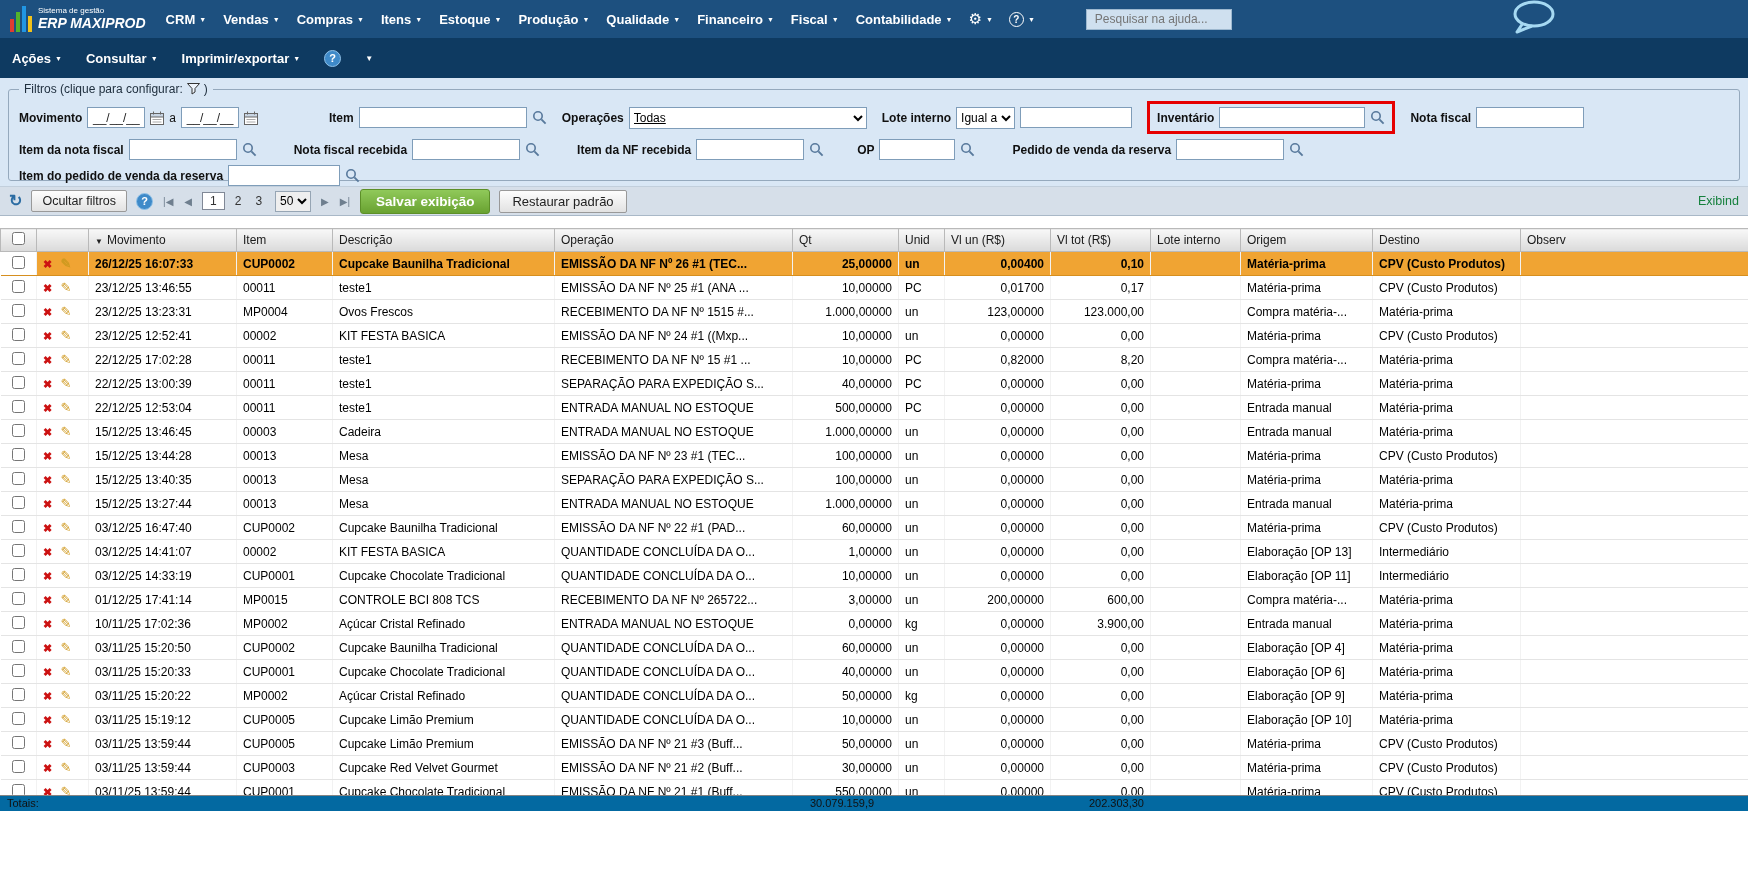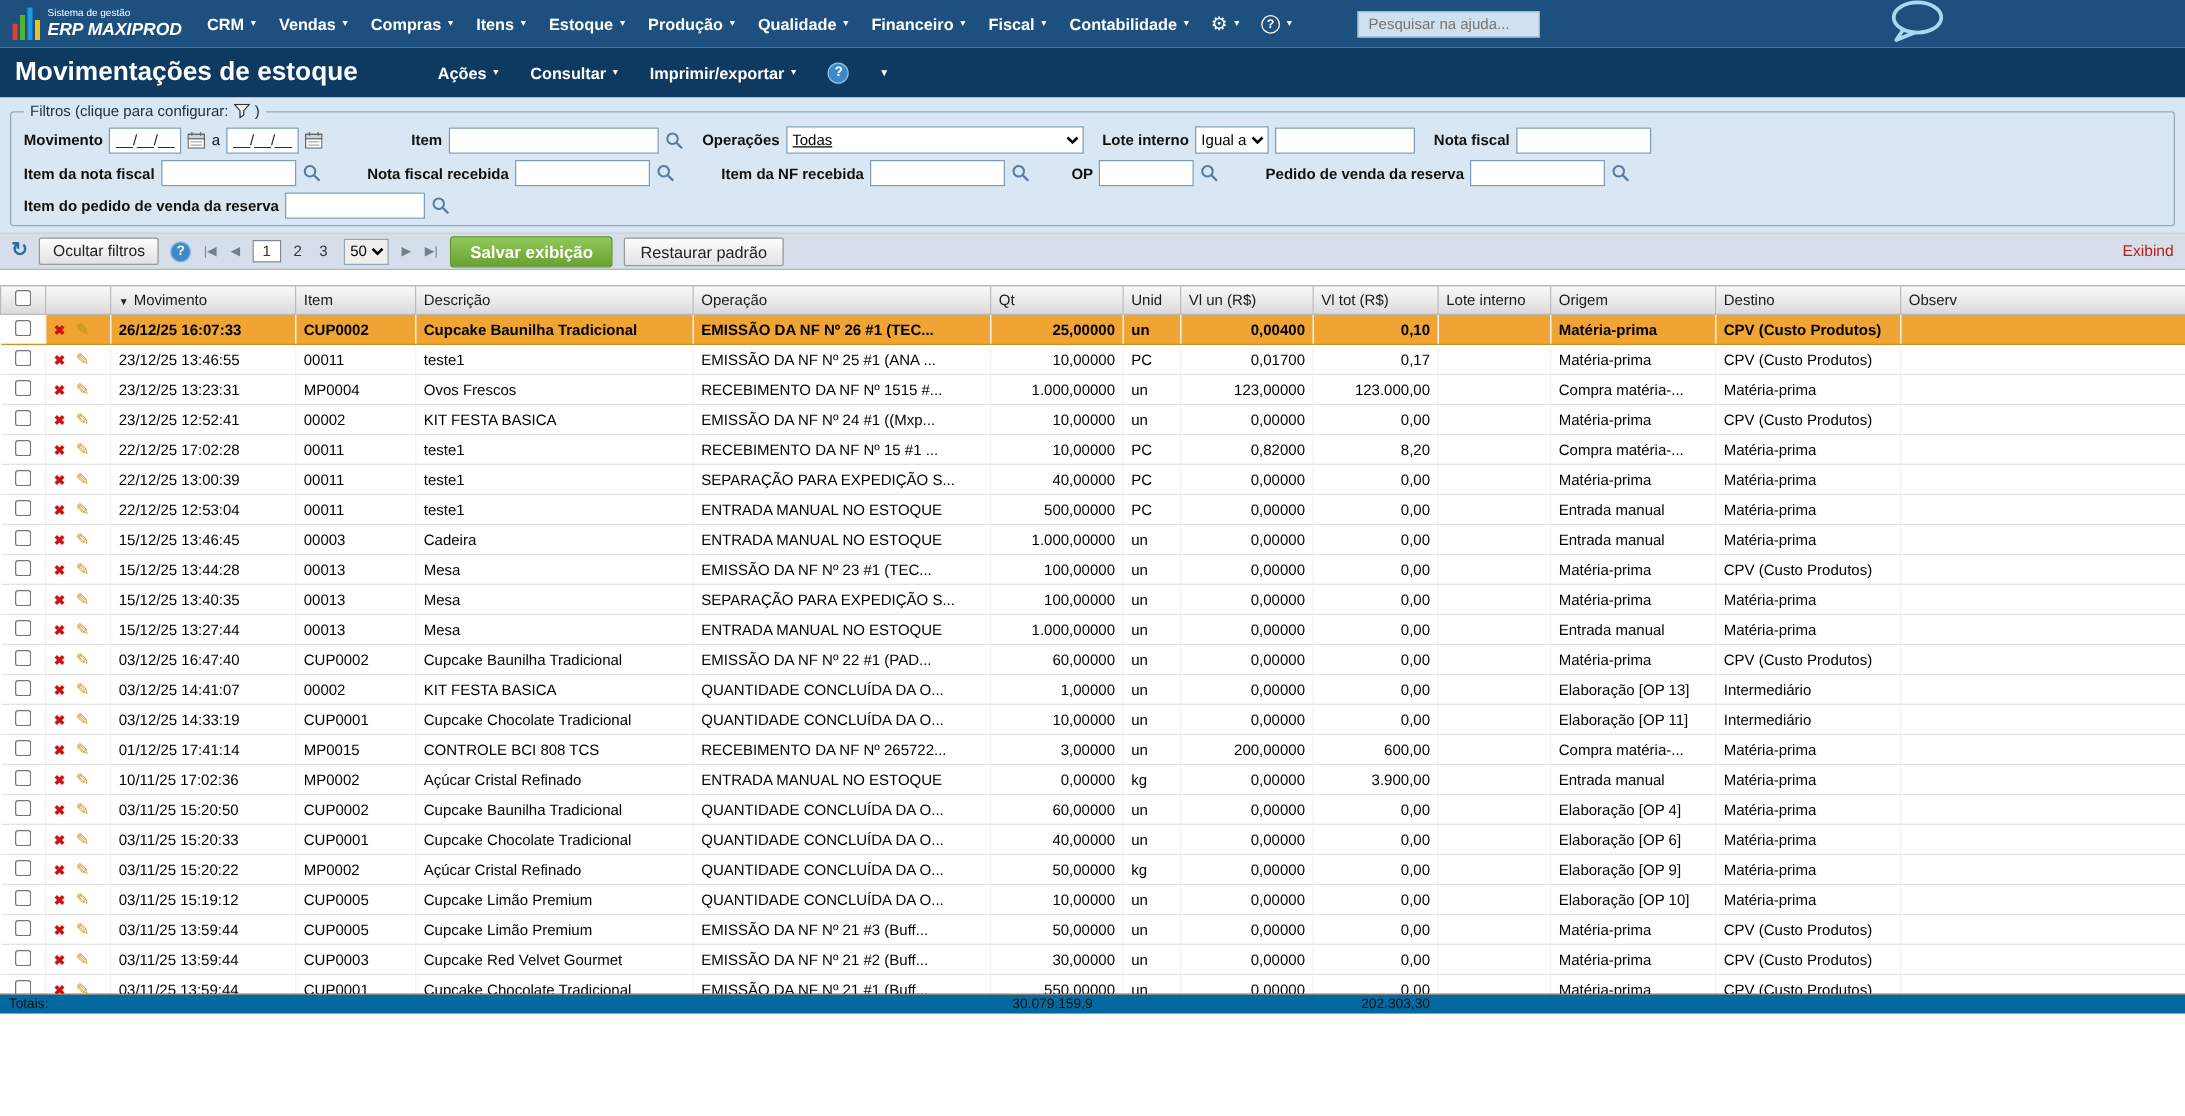--- a/index.html
+++ b/index.html
@@ -55,21 +55,21 @@
   
   .toolbar { height: 30px; background: #d6dfe9; border-top: 1px solid #c2cfdc; border-bottom: 1px solid #a9b8c7; display: flex; align-items: center; gap: 9px; padding: 0 9px; }
   .refresh-ic { font-size: 16px; color: #2b6ca3; font-weight: bold; cursor: pointer; line-height: 1; }
   .btn { border: 1px solid #999; background: linear-gradient(#fdfdfd, #e2e2e2); font-size: 12.5px; color: #222; padding: 3px 10px; border-radius: 2px; cursor: pointer; font-family: inherit; white-space: nowrap; }
   .btn-green { background: linear-gradient(#90c95a, #69a231); border: 1px solid #5c8f28; color: #fff; font-weight: bold; font-size: 13.5px; padding: 4px 15px; border-radius: 3px; cursor: pointer; font-family: inherit; }
   .pg-arrow { color: #6f7f8f; font-size: 10px; cursor: pointer; padding: 0 1px; }
   .pagination-pages { display: flex; align-items: center; gap: 6px; }
   .page-btn { font-size: 12px; color: #333; padding: 1px 4px; cursor: pointer; }
   .page-btn.current { border: 1px solid #808896; background: #fff; padding: 1px 7px; }
   .psize { height: 21px; font-size: 12px; border: 1px solid #96a5b4; font-family: inherit; }
-  .exibindo { margin-left: auto; font-size: 12.5px; color: #b91c1c; white-space: nowrap; }
+  .exibindo { margin-left: auto; font-size: 12.5px; color: #15803d; white-space: nowrap; }
 
   
   .grid-wrap { margin-top: 12px; position: relative; height: 583px; overflow: hidden; }
   table.grid { border-collapse: collapse; table-layout: fixed; width: 1748px; }
   thead th { height: 23px; background: linear-gradient(#f8f8f8, #dadada); border: 1px solid #b9b9b9; border-left: none; font-size: 12px; font-weight: normal; color: #1a1a1a; text-align: left; padding: 2px 6px; white-space: nowrap; overflow: hidden; }
   thead th:first-child { border-left: 1px solid #b9b9b9; }
   .sort-ic { font-size: 8px; margin-right: 4px; color: #222; }
   tbody td { height: 24px; font-size: 12px; color: #000; padding: 0 6px; border-bottom: 1px solid #e4e4e4; border-right: 1px solid #f2f2f2; white-space: nowrap; overflow: hidden; background: #fff; }
   td.num { text-align: right; }
   tr.selected td { background: #f0a433; font-weight: bold; border-bottom-color: #d68f1f; }
@@ -156,21 +156,20 @@
     <input class="nav-search" placeholder="Pesquisar na ajuda..." style="">
     <div class="chat-wrap">
       <svg width="46" height="34" viewBox="0 0 46 34">
         <ellipse cx="24" cy="14" rx="19" ry="12" fill="none" stroke="#a6d9f2" stroke-width="3"></ellipse>
         <path d="M13 23 L7 32 L22 26" fill="none" stroke="#a6d9f2" stroke-width="3" stroke-linejoin="round"></path>
       </svg>
     </div>
   </header>
 
   <div class="titlebar">
-    <h1 class="page-title">Movimentações de estoque</h1>
     <nav class="titlebar-menus">
         <div class="nav-item">
     <span>Ações</span>
     <span class="caret">▼</span>
   </div>
         <div class="nav-item">
     <span>Consultar</span>
     <span class="caret">▼</span>
   </div>
         <div class="nav-item">
@@ -230,20 +229,30 @@
           </span>
         </div>
         <div class="fgroup">
           <span class="flabel">Operações</span>
           <select class="fsel op-sel"><option>Todas</option></select>
         </div>
         <div class="fgroup">
           <span class="flabel">Lote interno</span>
           <select class="fsel"><option>Igual a</option></select>
           <input class="fin lote-in" style="">
+        </div>
+        <div class="red-annotation">
+          <span class="flabel">Inventário</span>
+          <input class="fin inv-in" style="">
+          <span class="mag-btn">
+            <svg width="15" height="15" viewBox="0 0 15 15">
+                <circle cx="6" cy="6" r="4.2" fill="none" stroke="#58799c" stroke-width="1.6"></circle>
+                <line x1="9.4" y1="9.4" x2="13.6" y2="13.6" stroke="#58799c" stroke-width="1.9"></line>
+              </svg>
+          </span>
         </div>
         <div class="fgroup">
           <span class="flabel">Nota fiscal</span>
           <input class="fin small-in" style="">
         </div>
       </div>
 
       <div class="filter-row">
         <div class="fgroup">
           <span class="flabel">Item da nota fiscal</span>

